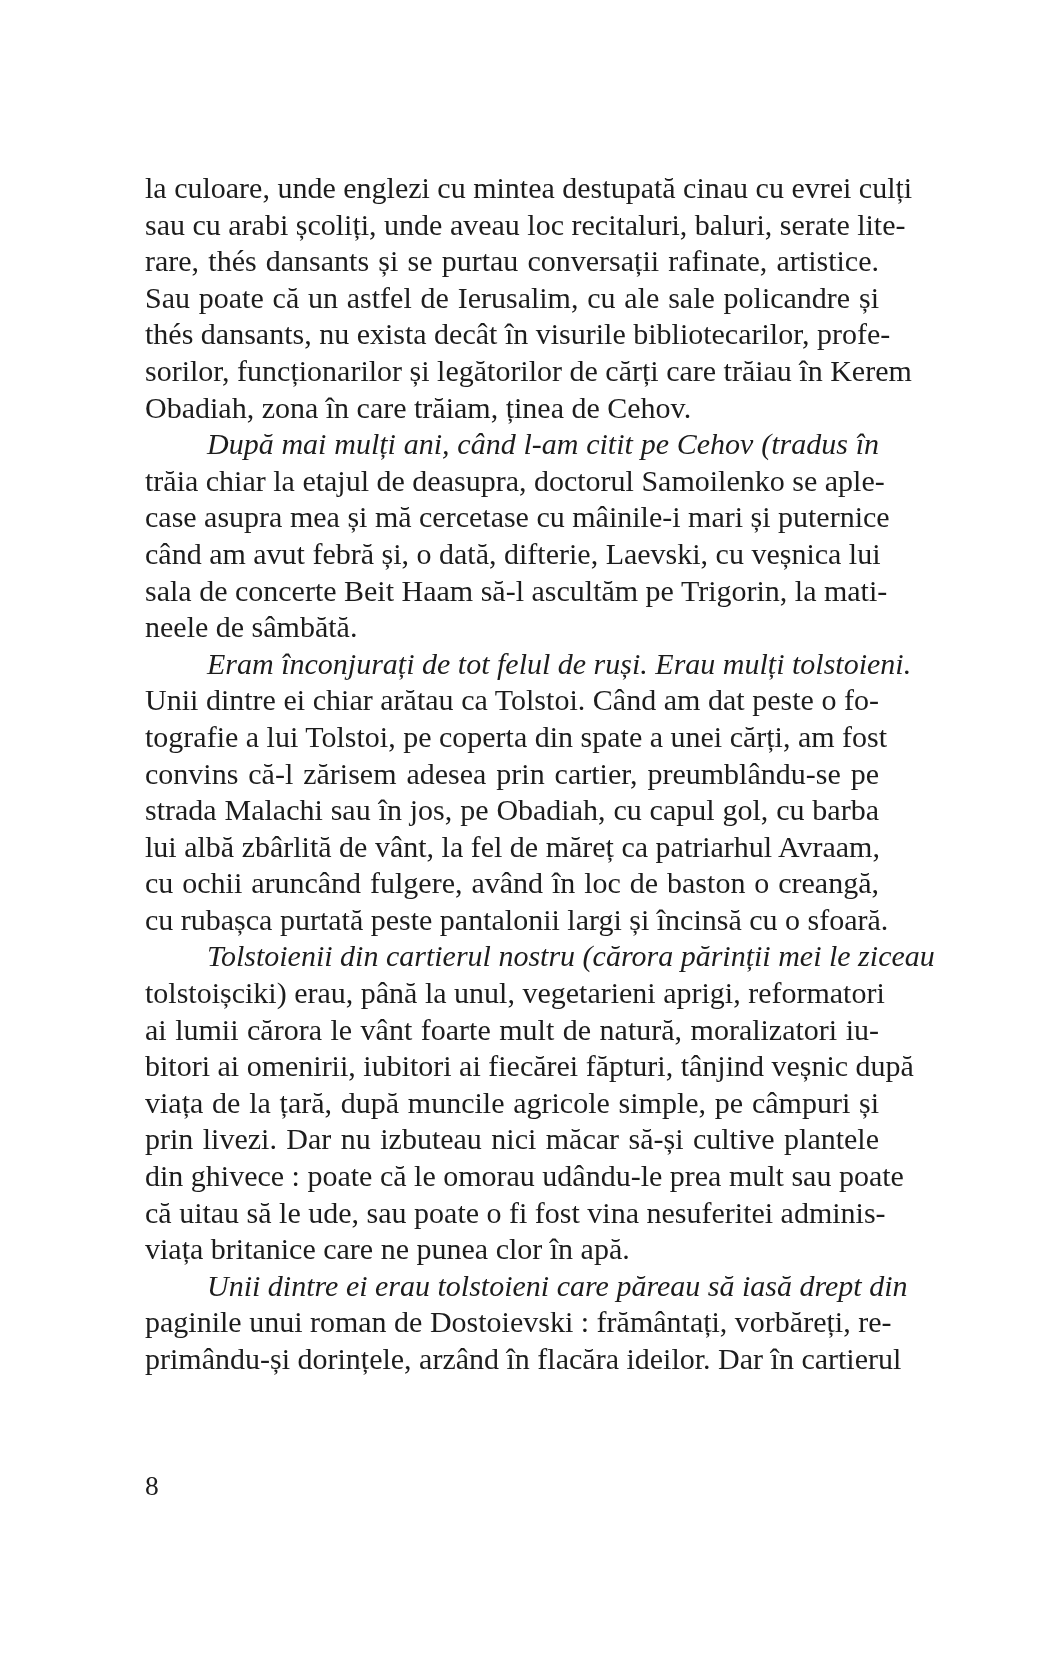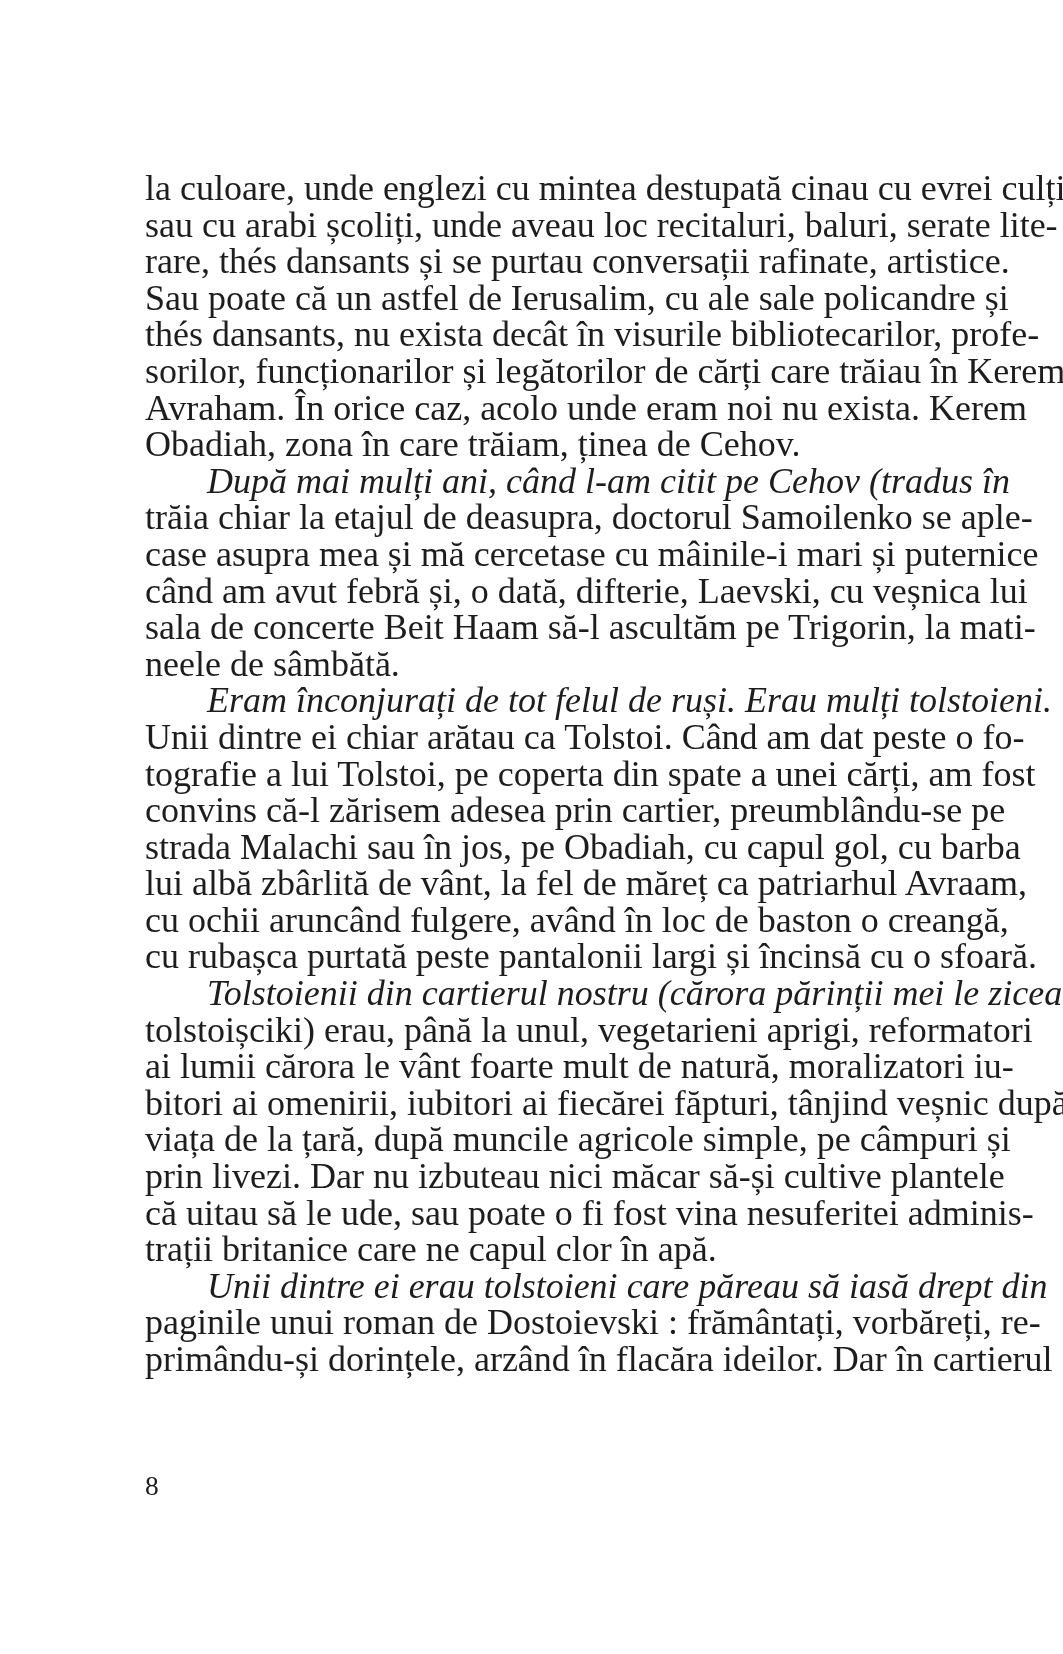--- a/index.html
+++ b/index.html
@@ -20,21 +20,21 @@
       width: 1063px;
       height: 1654px;
       background: #ffffff;
     }
     .text-block {
       position: absolute;
       left: 145px;
       top: 170px;
       width: 734px;
       font-family: "Liberation Serif", "DejaVu Serif", serif;
-      font-size: 36px;
+      font-size: 30px;
       color: #1d1d1d;
       line-height: 36.6px;
     }
     .paragraph {
       margin: 0;
       padding: 0;
     }
     .line {
       display: block;
       height: 36.6px;
@@ -66,21 +66,20 @@
 
 <div class="page">
   <div class="text-block" id="text-block">
       <div class="paragraph">
         <span class="line"><span>la culoare, unde englezi cu mintea destupată cinau cu evrei culți</span></span>
         <span class="line"><span>sau cu arabi școliți, unde aveau loc recitaluri, baluri, serate lite-</span></span>
         <span class="line"><span>rare, </span><span class="seg-italic">thés dansants</span><span> și se purtau conversații rafinate, artistice.</span></span>
         <span class="line"><span>Sau poate că un astfel de Ierusalim, cu ale sale policandre și</span></span>
         <span class="line"><span class="seg-italic">thés dansants</span><span>, nu exista decât în visurile bibliotecarilor, profe-</span></span>
         <span class="line"><span>sorilor, funcționarilor și legătorilor de cărți care trăiau în Kerem</span></span>
-        <span class="line"><span>Avraham. În orice caz, acolo unde eram noi nu exista. Kerem</span></span>
         <span class="line last"><span>Obadiah, zona în care trăiam, ținea de Cehov.</span></span>
       </div>
       <div class="paragraph">
         <span class="line indent"><span>După mai mulți ani, când l-am citit pe Cehov (tradus în</span></span>
         <span class="line"><span>trăia chiar la etajul de deasupra, doctorul Samoilenko se aple-</span></span>
         <span class="line"><span>case asupra mea și mă cercetase cu mâinile-i mari și puternice</span></span>
         <span class="line"><span>când am avut febră și, o dată, difterie, Laevski, cu veșnica lui</span></span>
         <span class="line"><span>sala de concerte Beit Haam să-l ascultăm pe Trigorin, la mati-</span></span>
         <span class="line last"><span>neele de sâmbătă.</span></span>
       </div>
@@ -94,22 +93,23 @@
         <span class="line"><span>cu ochii aruncând fulgere, având în loc de baston o creangă,</span></span>
         <span class="line last"><span>cu rubașca purtată peste pantalonii largi și încinsă cu o sfoară.</span></span>
       </div>
       <div class="paragraph">
         <span class="line indent"><span>Tolstoienii din cartierul nostru (cărora părinții mei le ziceau</span></span>
         <span class="line"><span class="seg-italic">tolstoișciki</span><span>) erau, până la unul, vegetarieni aprigi, reformatori</span></span>
         <span class="line"><span>ai lumii cărora le vânt foarte mult de natură, moralizatori iu-</span></span>
         <span class="line"><span>bitori ai omenirii, iubitori ai fiecărei făpturi, tânjind veșnic după</span></span>
         <span class="line"><span>viața de la țară, după muncile agricole simple, pe câmpuri și</span></span>
         <span class="line"><span>prin livezi. Dar nu izbuteau nici măcar să-și cultive plantele</span></span>
+        <span class="line"><span>din ghivece : poate că le omorau udându-le prea mult sau poate</span></span>
         <span class="line"><span>că uitau să le ude, sau poate o fi fost vina nesuferitei adminis-</span></span>
-        <span class="line last"><span>trații britanice care ne capul clor în apă.</span></span>
+        <span class="line last"><span>viața britanice care ne punea clor în apă.</span></span>
       </div>
       <div class="paragraph">
         <span class="line indent"><span>Unii dintre ei erau tolstoieni care păreau să iasă drept din</span></span>
         <span class="line"><span>paginile unui roman de Dostoievski : frământați, vorbăreți, re-</span></span>
         <span class="line"><span>primându-și dorințele, arzând în flacăra ideilor. Dar în cartierul</span></span>
       </div>
     </div>
   <div class="page-number">8</div>
 </div>
 

